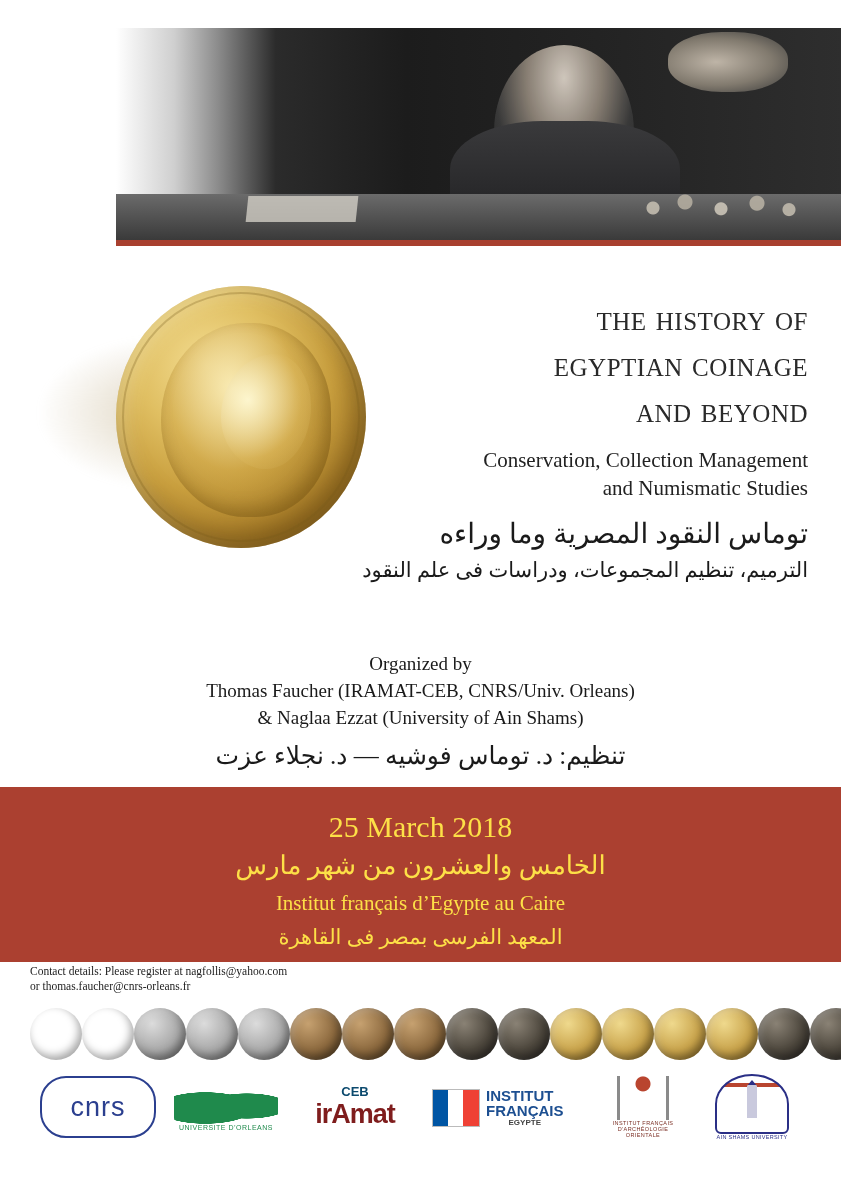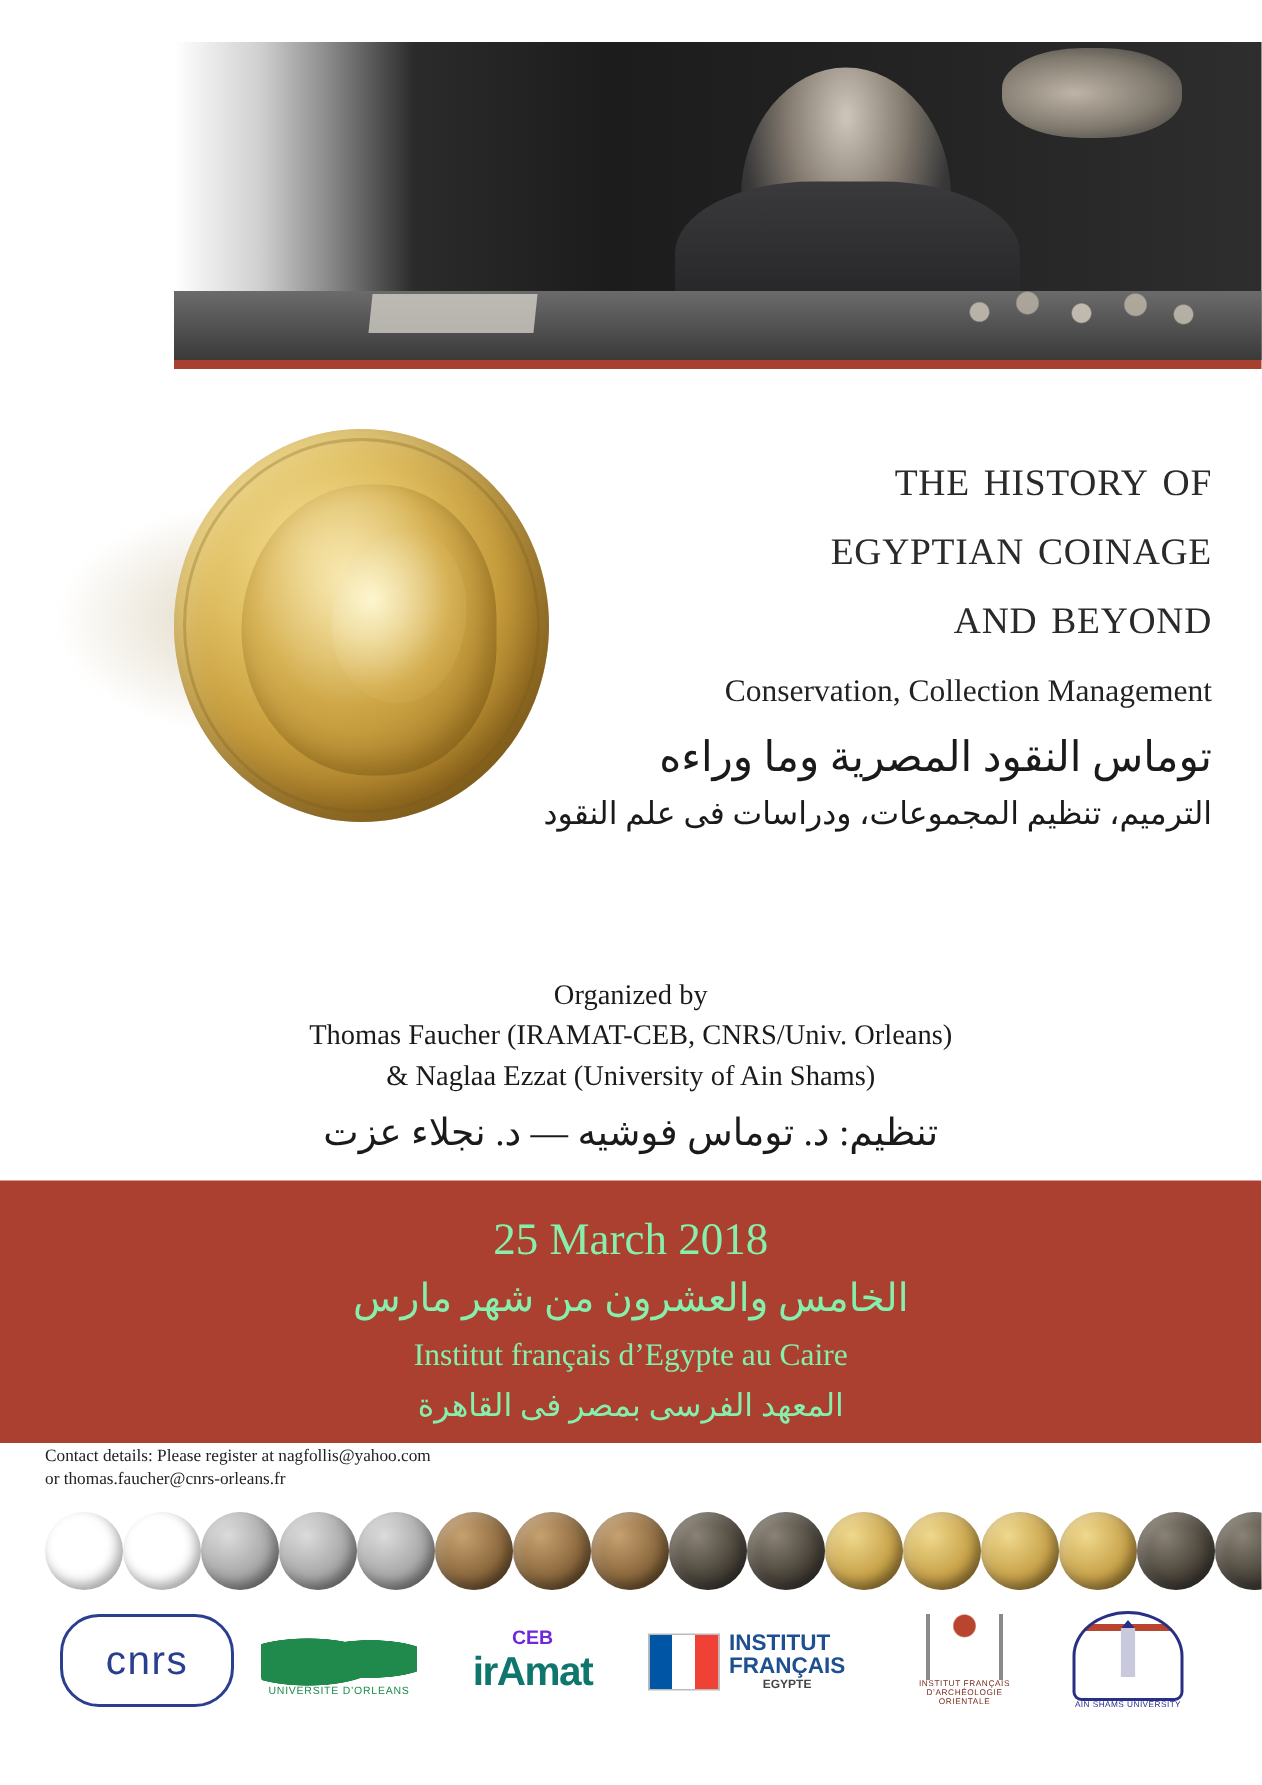--- a/index.html
+++ b/index.html
@@ -210,21 +210,21 @@
   }
 
   
   .red-band {
     position: absolute;
     left: 0;
     top: 787px;
     width: 841px;
     height: 175px;
     background: #ab4030;
-    color: #86efac;
+    color: #fde047;
     text-align: center;
   }
   .date-en {
     font-size: 30px;
     line-height: 40px;
     padding-top: 20px;
   }
   .date-ar {
     direction: rtl;
     font-size: 26px;
@@ -298,22 +298,22 @@
   }
   .logo-orleans { width: 104px; }
   .orleans-mark {
     width: 104px; height: 40px;
     background: radial-gradient(ellipse at 30% 60%, #1f8a4c 0 46%, transparent 47%),
                 radial-gradient(ellipse at 70% 55%, #1f8a4c 0 40%, transparent 41%);
     border-radius: 6px;
   }
   .orleans-txt { font-size: 7px; color: #1f8a4c; font-family: "Liberation Sans", sans-serif; letter-spacing: .5px; }
   .logo-iramat { width: 118px; font-family: "Liberation Sans", sans-serif; }
-  .iramat-main { font-size: 27px; color: #0f766e; font-weight: bold; letter-spacing: -1px; }
-  .iramat-ceb { font-size: 13px; color: #6d28d9; font-weight: bold; }
+  .iramat-main { font-size: 27px; color: #7f1d1d; font-weight: bold; letter-spacing: -1px; }
+  .iramat-ceb { font-size: 13px; color: #0c4a6e; font-weight: bold; }
   .logo-if { width: 150px; display: flex; align-items: flex-end; gap: 6px; font-family: "Liberation Sans", sans-serif; }
   .if-flag { width: 46px; height: 36px; background: linear-gradient(90deg,#0055a4 0 33%, #ffffff 33% 66%, #ef4135 66% 100%); border: 1px solid #bbb; }
   .if-text { text-align: left; color: #1d4f91; font-weight: bold; line-height: 15px; font-size: 15px; }
   .if-sub { font-size: 8px; color: #444; font-weight: bold; }
   .logo-ifao { width: 86px; }
   .ifao-mark {
     width: 72px; height: 44px; margin: 0 auto;
     background:
       radial-gradient(circle at 50% 18%, #b9452f 0 7px, transparent 8px),
       linear-gradient(90deg, transparent 0 14%, #8a8a8a 14% 18%, transparent 18% 82%, #8a8a8a 82% 86%, transparent 86%);
@@ -356,20 +356,21 @@
     <div class="coin-head"></div>
     <div class="coin-profile"></div>
   </div>
 </div>
 
 <div class="title-block">
   <div class="title-line">The History of</div>
   <div class="title-line">Egyptian Coinage</div>
   <div class="title-line">and Beyond</div>
   <div class="subtitle">Conservation, Collection Management</div>
+  <div class="subtitle" style="margin-top:0">and Numismatic Studies</div>
   <div class="arabic-title">توماس النقود المصرية وما وراءه</div>
   <div class="arabic-sub">الترميم، تنظيم المجموعات، ودراسات فى علم النقود</div>
 </div>
 
 <div class="organizers">
   <div class="org-label">Organized by</div>
   <div class="org-name">Thomas Faucher (IRAMAT-CEB, CNRS/Univ. Orleans)</div>
   <div class="org-name">&amp; Naglaa Ezzat (University of Ain Shams)</div>
   <div class="org-arabic">تنظيم: د. توماس فوشيه — د. نجلاء عزت</div>
 </div>

